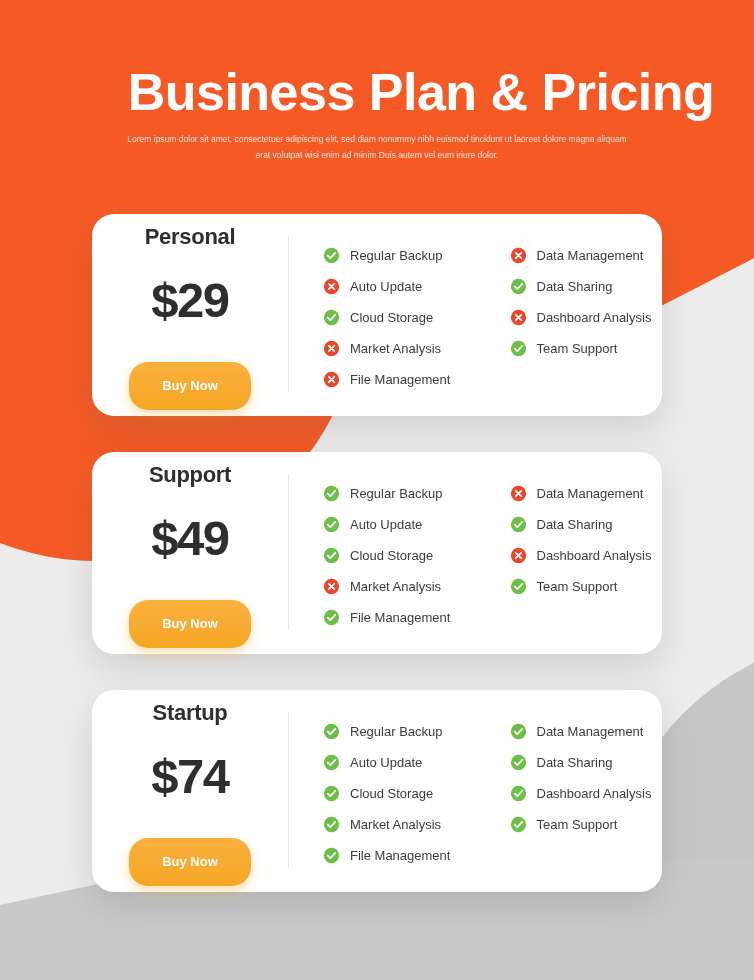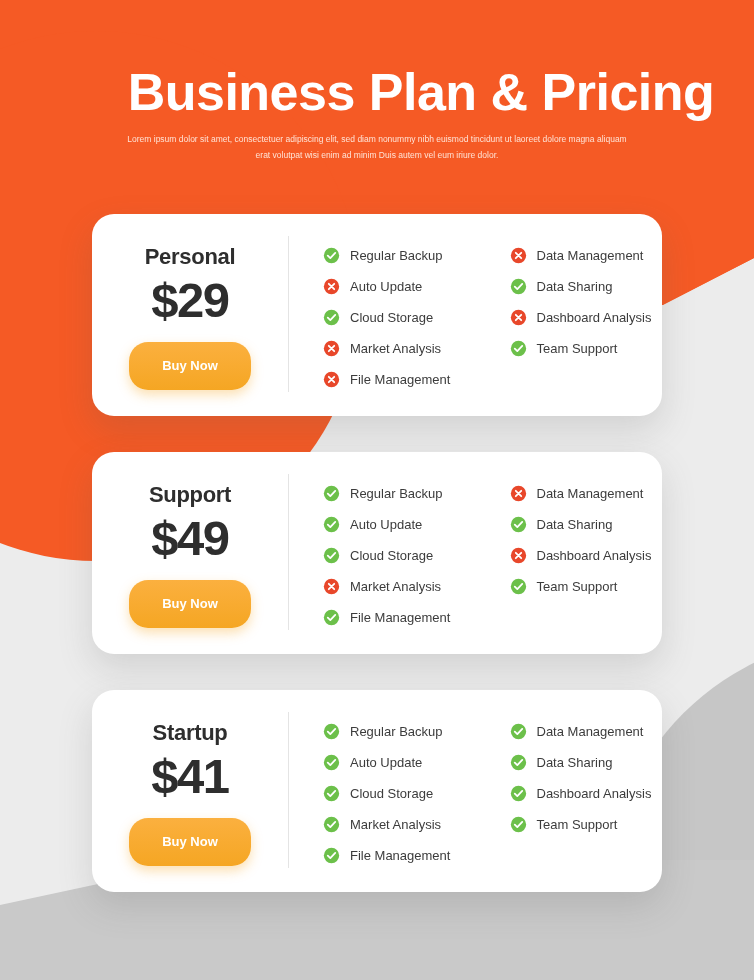--- a/index.html
+++ b/index.html
@@ -79,20 +79,21 @@
 
   .card-left {
     width: 196px;
     flex: 0 0 196px;
     display: flex;
     flex-direction: column;
     align-items: center;
     justify-content: center;
     padding-top: 4px;
     box-sizing: border-box;
+    gap: 20px;
   }
 
   .plan-name {
     font-size: 22px;
     font-weight: bold;
     color: #2e2e2e;
     letter-spacing: -0.3px;
     margin: 0 0 2px 0;
     line-height: 26px;
   }
@@ -341,21 +342,21 @@
               </svg></span>
           <span class="feature-label">Team Support</span>
         </div>
       </div>
     </div>
   </div>
 
   <div class="card card-3">
     <div class="card-left">
       <div class="plan-name">Startup</div>
-      <div class="plan-price">$41</div>
+      <div class="plan-price">$74</div>
       <button class="buy-btn">Buy Now</button>
     </div>
     <div class="card-divider"></div>
     <div class="card-features">
       <div class="feature-col">
         <div class="feature-row">
           <span class="feature-icon"><svg viewBox="0 0 20 20" width="17" height="17">
                 <circle cx="10" cy="10" r="9" fill="#6cc04a"></circle>
                 <path d="M5.6 10.2 L8.6 13.1 L14.4 6.9" fill="none" stroke="#ffffff" stroke-width="2.1" stroke-linecap="round" stroke-linejoin="round"></path>
               </svg></span>

